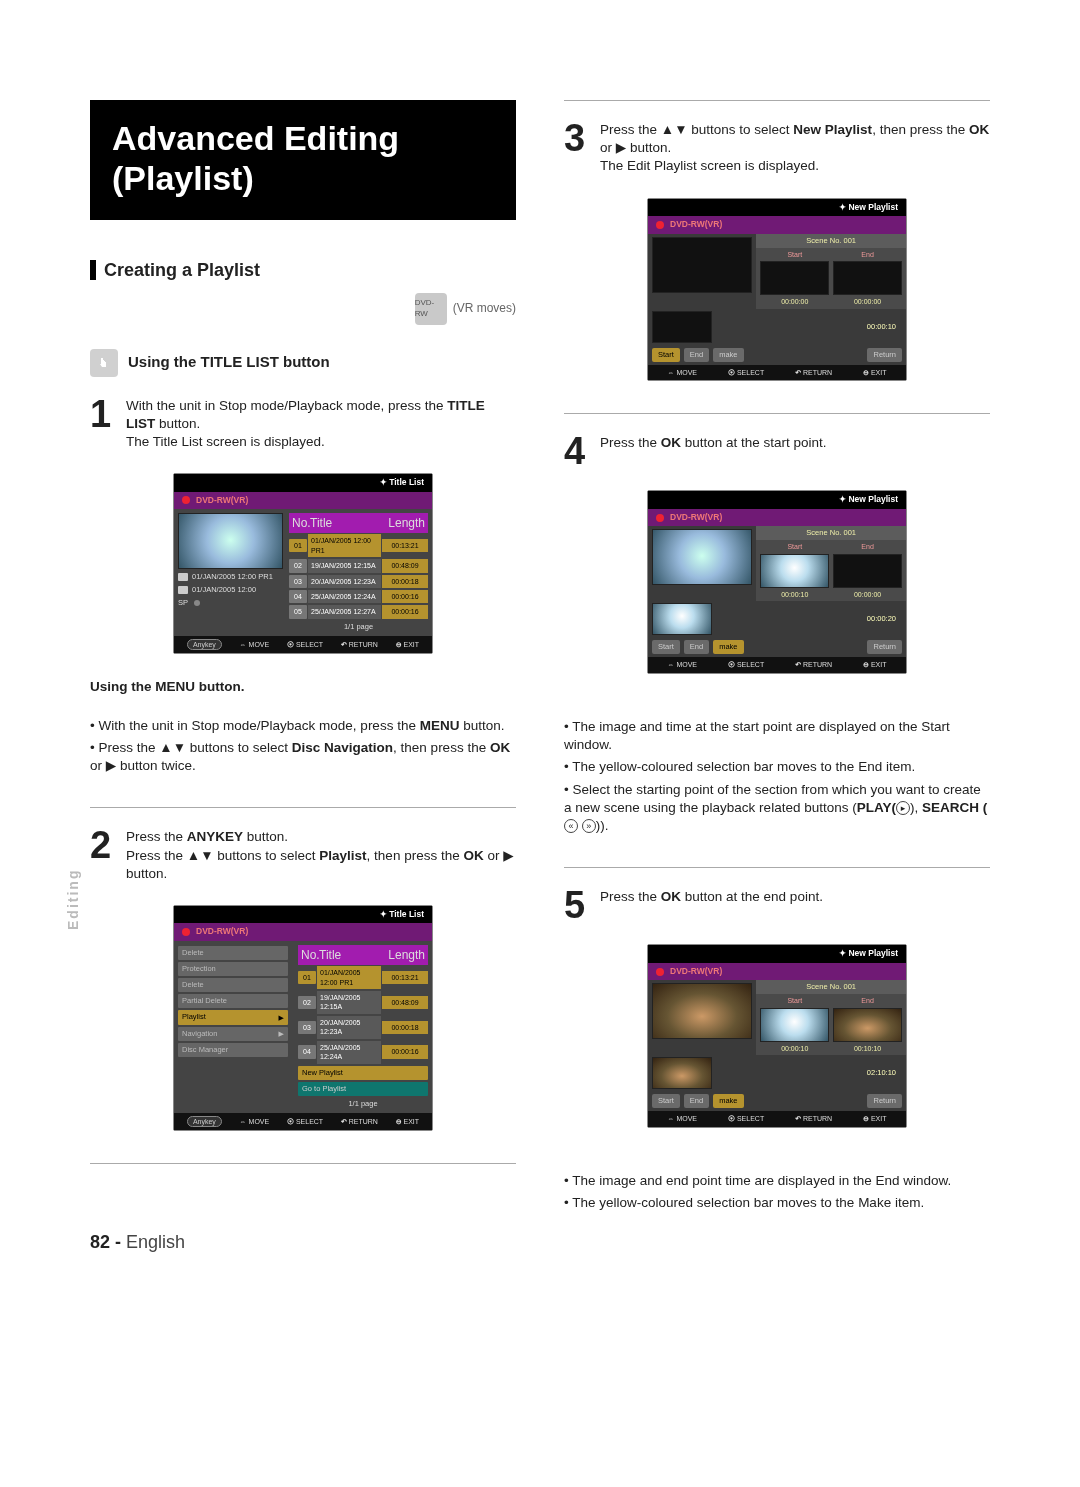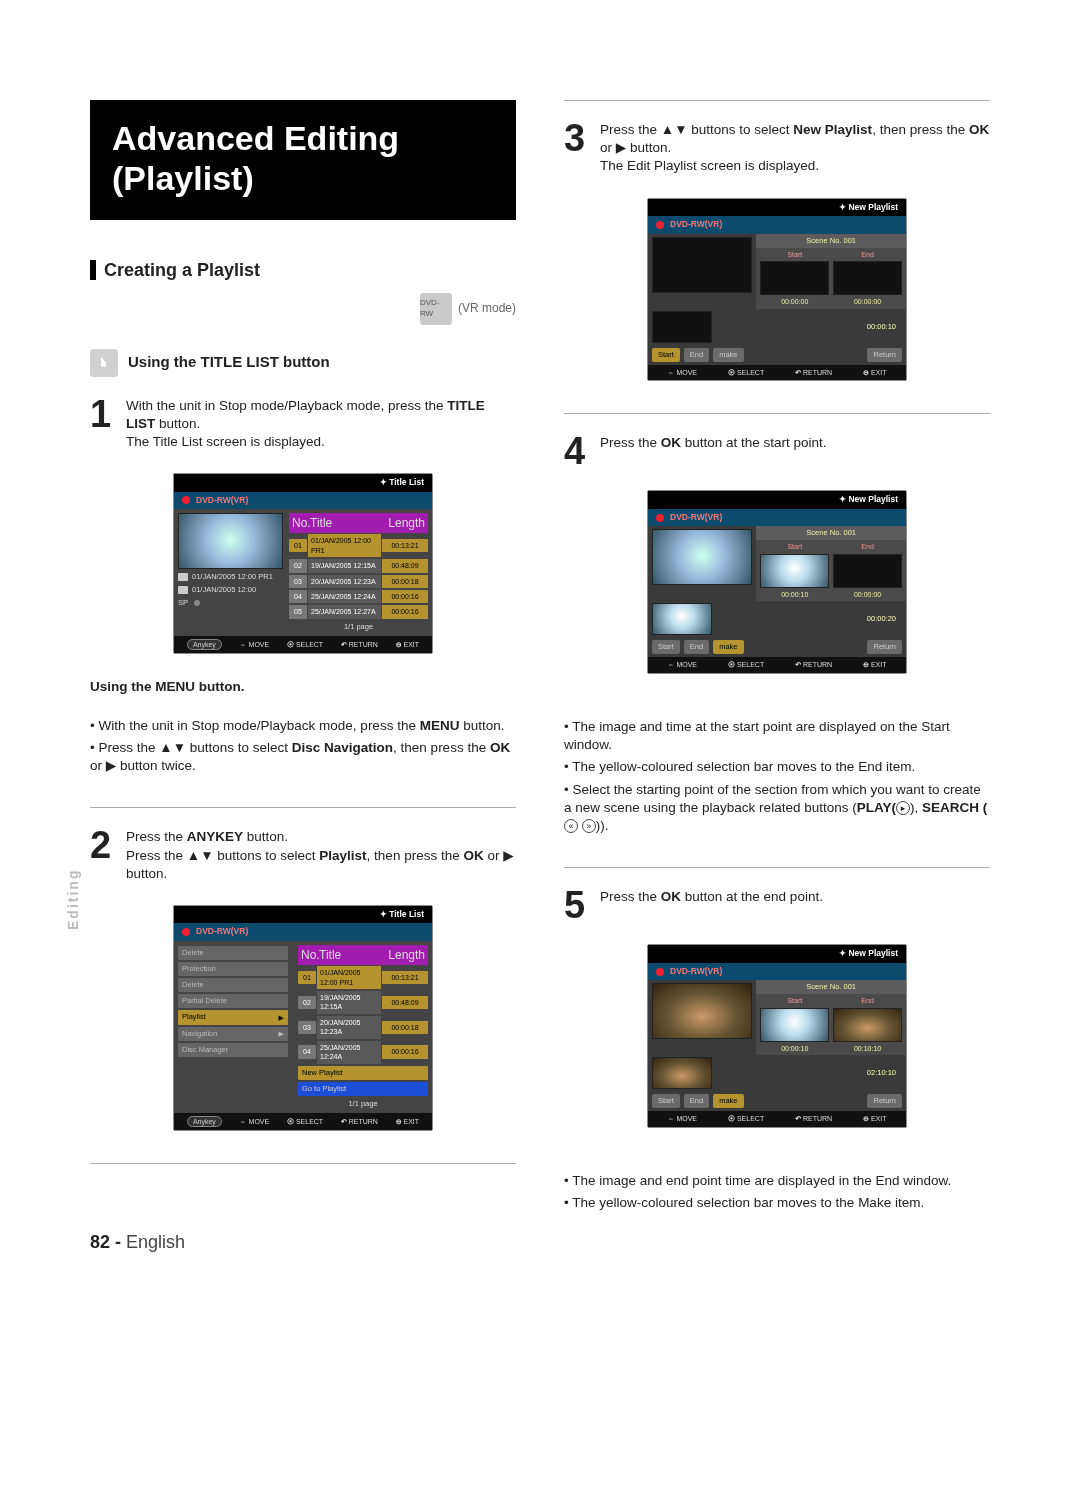--- a/index.html
+++ b/index.html
@@ -127,21 +127,21 @@
     background: #000;
     padding: 3px 8px;
     text-align: right;
     font-weight: 700;
   }
   .osd-header span::before { content: "✦ "; color:#fff; }
   .osd-top {
     display: flex; align-items:center;
     padding: 3px 8px;
     gap:6px;
-    background: #0c4a6e;
+    background: #701a75;
   }
   .osd-discdot { width:8px;height:8px;border-radius:50%;background:#e23; }
   .osd-top .t { color:#e77; font-weight:700; }
   .osd-main {
     display:flex;
     gap:6px;
     padding:4px 4px;
     background:#444;
   }
   .osd-left { display:flex;flex-direction:column;gap:3px; width:42%; }
@@ -166,21 +166,21 @@
   .osd-row .l{width:46px;text-align:center;background:#b5932e;color:#000;padding:2px 0;margin:1px 0;}
   .osd-row.sel .n,.osd-row.sel .t{background:#b5932e;color:#000;}
   .osd-page{font-size:7.5px;text-align:center;color:#ddd;margin-top:2px;}
   .osd-ctx {
     display:flex;flex-direction:column;width:44%;
   }
   .osd-ctx .it{background:#666;color:#bbb;font-size:7.5px;padding:2px 4px;margin:1px 0;border-radius:1px;display:flex;justify-content:space-between;align-items:center;}
   .osd-ctx .it.sel{background:#b5932e;color:#000;}
   .osd-ctx .ar{font-size:7px;}
   .osd-ctx-right{flex:1;margin-left:4px;display:flex;flex-direction:column;}
-  .osd-ctx-right .opt{background:#1d4ed8;color:#ccc;font-size:7.5px;padding:2px 4px;margin:1px 0;border-radius:1px;}
+  .osd-ctx-right .opt{background:#0f766e;color:#ccc;font-size:7.5px;padding:2px 4px;margin:1px 0;border-radius:1px;}
   .osd-ctx-right .opt.sel{background:#b5932e;color:#000;}
   .osd-bottom {
     background:#111;color:#ddd;
     display:flex;justify-content:space-around;align-items:center;
     padding:3px 4px;font-size:7px;
   }
   .osd-bottom .anykey{background:#333;border:1px solid #888;border-radius:8px;padding:0 5px;color:#ccc;}
   .osd-bottom .bic{font-weight:700;}
 
   
@@ -216,21 +216,21 @@
       <h1>Advanced Editing (Playlist)</h1>
     </div>
 
     <div class="sec-head">
       <div class="sec-bar"></div>
       <h2>Creating a Playlist</h2>
     </div>
 
     <div class="vr-row">
       <div class="disc-badge">DVD-RW</div>
-      <span>(VR mode)</span>
+      <span>(VR moves)</span>
     </div>
 
     <div class="sub-row">
       <div class="hand-badge">
         <svg width="16" height="16" viewBox="0 0 16 16">
             <path d="M5 3 v6 h-1 l2 3 h4 v-5 h-1 v-1 h-1 v-1 h-1 v-2 z" fill="#fff"></path>
           </svg>
       </div>
       <h3>Using the TITLE LIST button</h3>
     </div>

